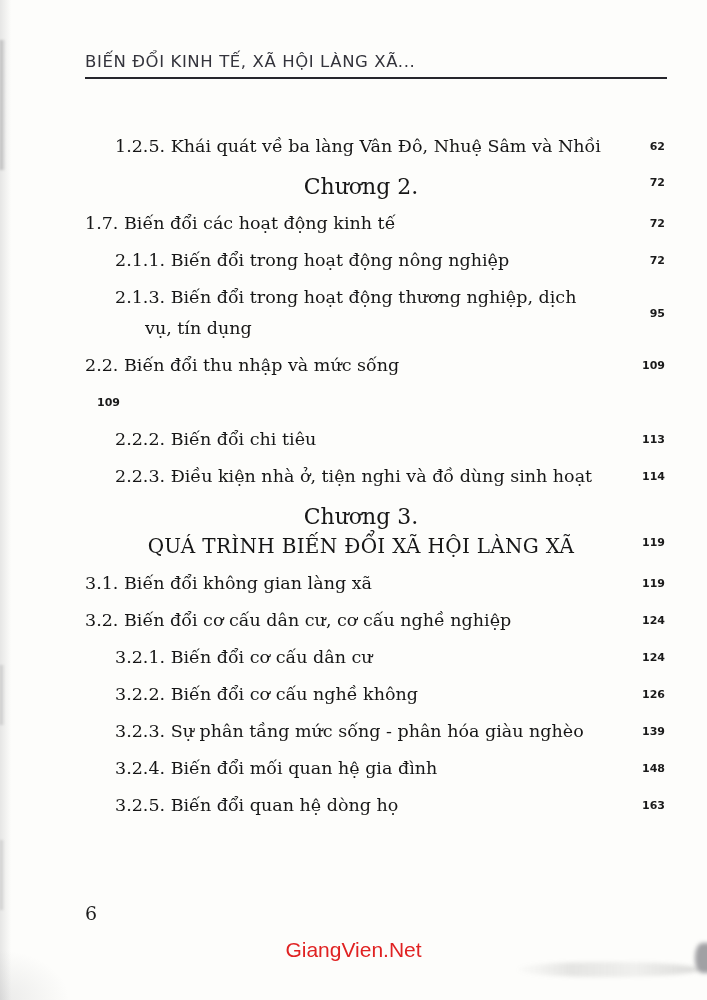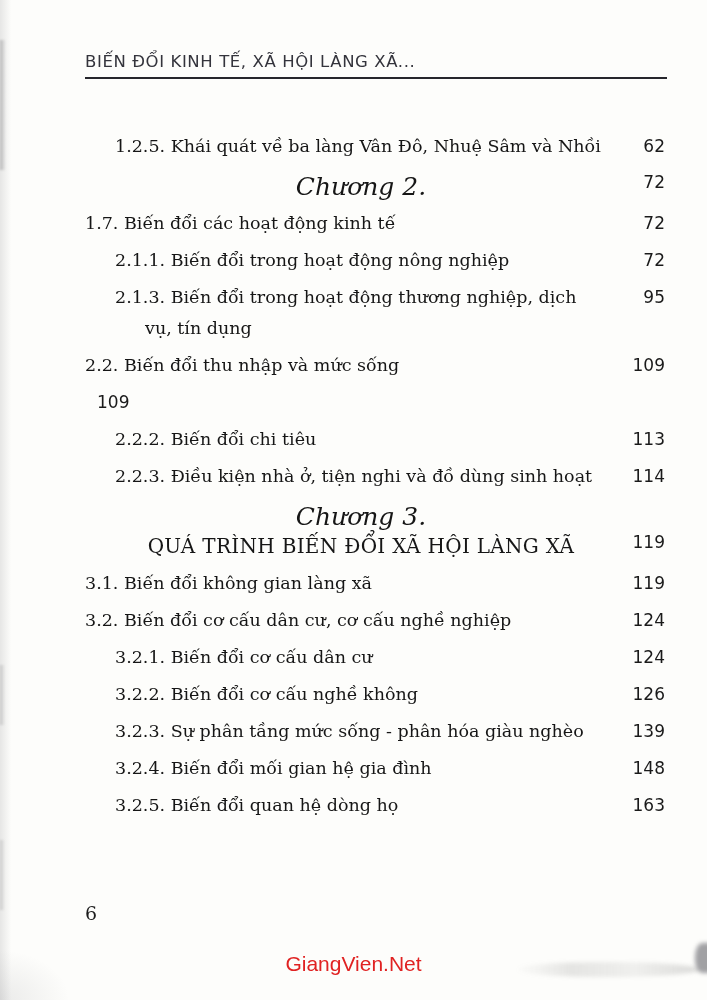--- a/index.html
+++ b/index.html
@@ -40,43 +40,43 @@
   .header { position: absolute; left: 85px; right: 40px; top: 52px; }
   .header-title {
     font-family: "DejaVu Sans", sans-serif;
     font-size: 16.5px; letter-spacing: 0.6px;
     color: #34343c;
   }
   .header-rule { margin-top: 6px; height: 2px; background: #26262c; }
 
   
   .main { position: absolute; left: 85px; right: 42px; top: 128px; }
-  .row { display: flex; justify-content: space-between; align-items: flex-start; padding: 3px 0; }
+  .row { display: flex; justify-content: space-between; align-items: center; padding: 3px 0; }
   .row .label { flex: 1; font-size: 17.5px; line-height: 31px; white-space: nowrap; }
   .row .pg {
-    font-family: "DejaVu Sans", sans-serif; font-weight: normal;
-    font-size: 17px; line-height: 31px; color: #1a1a1a;
+    font-family: "DejaVu Sans", sans-serif; font-weight: bold;
+    font-size: 11px; line-height: 31px; color: #1a1a1a;
     padding-left: 12px; white-space: nowrap;
   }
   .row.indent-1 .label { padding-left: 30px; }
   .cont { display: block; padding-left: 30px; white-space: nowrap; }
 
   .row.chapter-label { justify-content: center; padding: 8px 0 0 0; }
-  .row.chapter-label .label { flex: none; font-style: italic; font-size: 25px; line-height: 28px; transform: translateX(-14px); }
+  .row.chapter-label .label { flex: none; font-size: 22px; line-height: 28px; transform: translateX(-14px); }
 
   .row.chapter-title { position: relative; justify-content: center; padding: 0 0 4px 0; }
   .row.chapter-title .label { flex: none; font-size: 20px; line-height: 30px; text-align: center; letter-spacing: 0.3px; transform: translateX(-14px); }
   .row.chapter-title .pg { position: absolute; right: 0; bottom: 7px; }
 
   
   .folio { position: absolute; left: 85px; top: 902px; font-size: 19px; color: #1c1c1c; }
   .watermark {
     position: absolute; left: 0; right: 0; top: 938px; text-align: center;
     font-family: "Liberation Sans", "DejaVu Sans", sans-serif;
-    font-size: 21px; color: #e02222; margin-top: 14px;
+    font-size: 21px; color: #e02222;
   }
 </style>
 </head>
 <body>
 
 <div class="page">
 
   <div class="edge-left"></div>
   <div class="edge-dark-1"></div>
   <div class="edge-dark-2"></div>
@@ -165,21 +165,21 @@
     <span class="label">3.2.2. Biến đổi cơ cấu nghề không</span>
     <span class="pg">126</span>
   </div>
 
   <div class="row item indent-1">
     <span class="label">3.2.3. Sự phân tầng mức sống - phân hóa giàu nghèo</span>
     <span class="pg">139</span>
   </div>
 
   <div class="row item indent-1">
-    <span class="label">3.2.4. Biến đổi mối gian hệ gia đình</span>
+    <span class="label">3.2.4. Biến đổi mối quan hệ gia đình</span>
     <span class="pg">148</span>
   </div>
 
   <div class="row item indent-1">
     <span class="label">3.2.5. Biến đổi quan hệ dòng họ</span>
     <span class="pg">163</span>
   </div>
 </div>
 
   <div class="folio">6</div>

